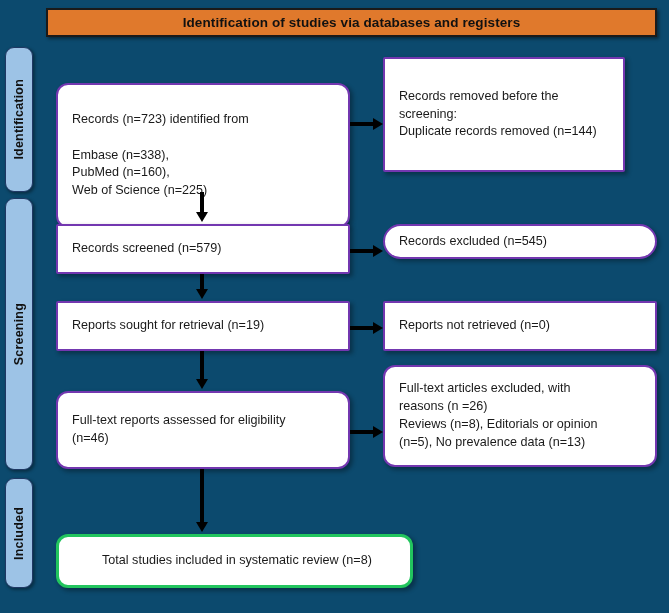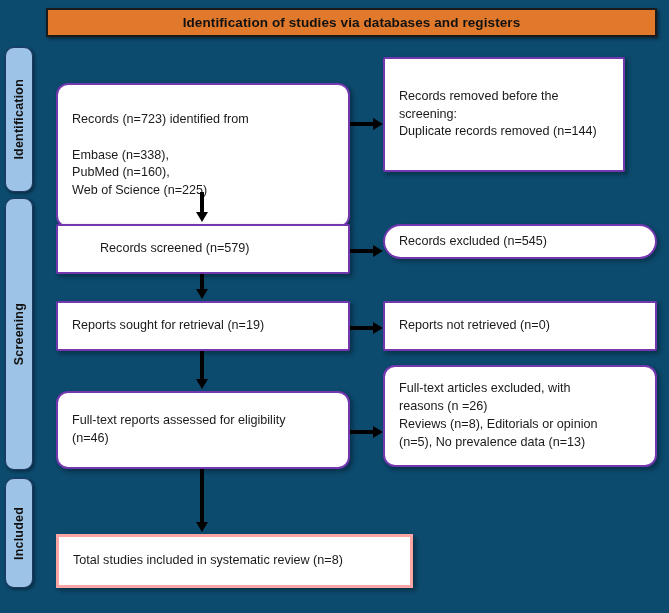--- a/index.html
+++ b/index.html
@@ -71,34 +71,34 @@
     position: absolute;
     background: #ffffff;
     border: 2px solid #7337B0;
     box-sizing: border-box;
     box-shadow: 2.5px 2.5px 4px rgba(0,0,0,0.32);
     display: flex;
     align-items: center;
   }
   .flow-box.rounded { border-radius: 12px; }
   .flow-box.sharp   { border-radius: 2px; }
-  .flow-box.orange  { border: 3px solid #fca5a5; border-radius: 0; }
+  .flow-box.orange  { border: 3px solid #22c55e; border-radius: 12px; padding-left: 29px; }
 
   .box-text {
     font-size: 12.6px;
     color: #1a1a1a;
     line-height: 1.42;
     padding: 0 0 0 14px;
     white-space: pre-line;
   }
 
   
   #box-records-identified  { left: 56px;  top: 47px;  width: 294px; height: 145px; margin-top: 36px; }
   #box-records-removed     { left: 383px; top: 57px;  width: 242px; height: 115px; }
-  #box-records-screened    { left: 56px;  top: 224px; width: 294px; height: 50px; padding-left: 28px;  }
+  #box-records-screened    { left: 56px;  top: 224px; width: 294px; height: 50px;  }
   #box-records-excluded    { left: 383px; top: 224px; width: 274px; height: 35px; border-radius: 22px;  }
   #box-reports-sought      { left: 56px;  top: 301px; width: 294px; height: 50px;  }
   #box-reports-notretrieved{ left: 383px; top: 301px; width: 274px; height: 50px;  }
   #box-fulltext-assessed   { left: 56px;  top: 391px; width: 294px; height: 78px;  }
   #box-fulltext-excluded   { left: 383px; top: 365px; width: 274px; height: 102px; }
   #box-total-included      { left: 56px;  top: 534px; width: 357px; height: 54px;  }
 
   
   .arrow { position: absolute; }
   .arrow-line-v {

